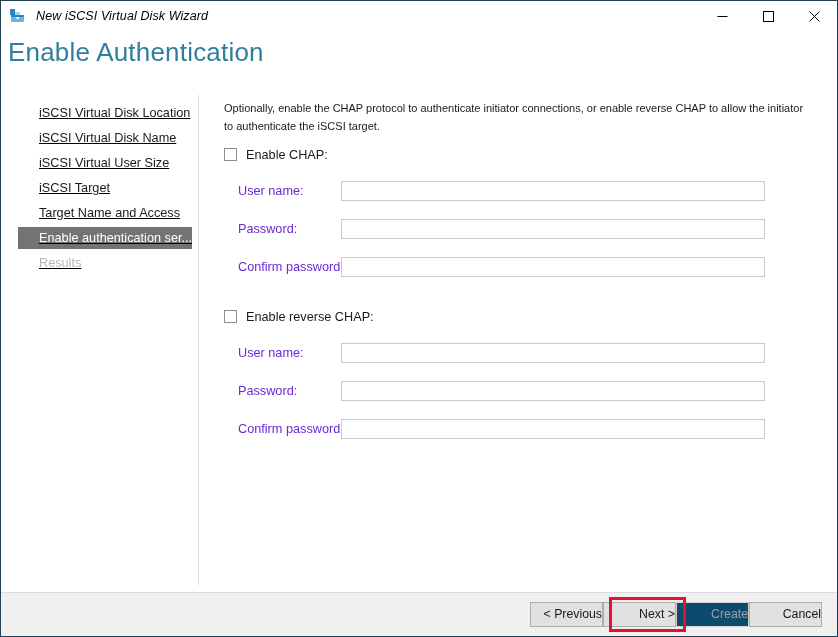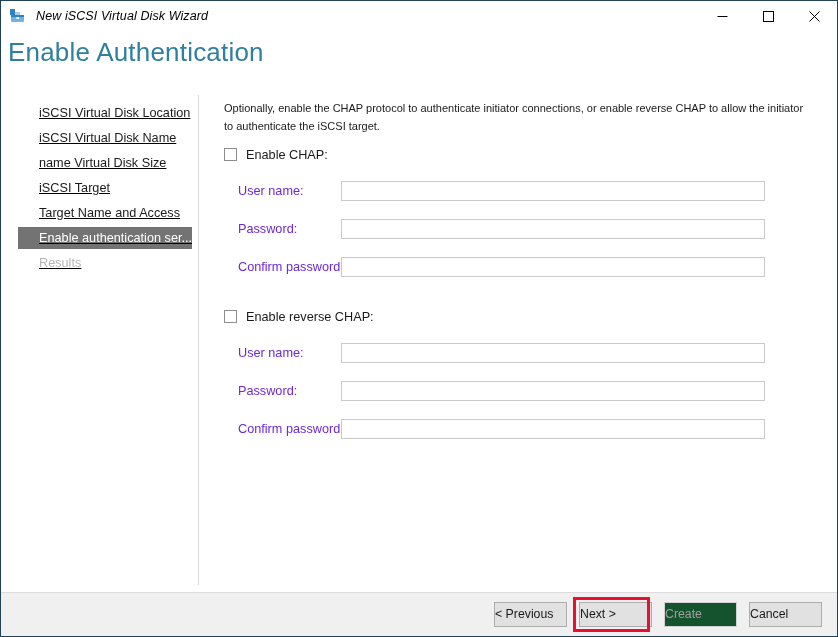--- a/index.html
+++ b/index.html
@@ -196,29 +196,29 @@
   }
   .btn {
     width: 73px;
     height: 25px;
     box-sizing: border-box;
     background: #e1e1e1;
     border: 1px solid #adadad;
     font-family: "Liberation Sans", sans-serif;
     font-size: 12.3px;
     color: #1a1a1a;
-    margin-left: 12px;
+    margin-left: 0;
     padding: 0;
     line-height: 23px;
-    text-align: left;
+    text-align: right;
     white-space: nowrap;
   }
   .btn.disabled {
     color: #a0a0a0;
-    background: #14532d;
+    background: #0c4a6e;
     border-color: #d2d2d2;
   }
   .btn-wrap { position: relative; display: inline-block; }
   .annot-box {
     position: absolute;
     left: 6px;
     top: -5px;
     width: 77px;
     height: 35px;
     box-sizing: border-box;
@@ -264,21 +264,21 @@
 
   <div class="header">
     <div class="page-title">Enable Authentication</div>
   </div>
 
   <div class="body-area">
 
     <div class="sidebar">
       <div class="nav-item">iSCSI Virtual Disk Location</div>
       <div class="nav-item">iSCSI Virtual Disk Name</div>
-      <div class="nav-item">name Virtual Disk Size</div>
+      <div class="nav-item">iSCSI Virtual User Size</div>
       <div class="nav-item">iSCSI Target</div>
       <div class="nav-item">Target Name and Access</div>
       <div class="nav-item selected">Enable authentication ser...</div>
       <div class="nav-item disabled">Results</div>
     </div>
 
     <div class="divider"></div>
 
     <div class="content">
 

